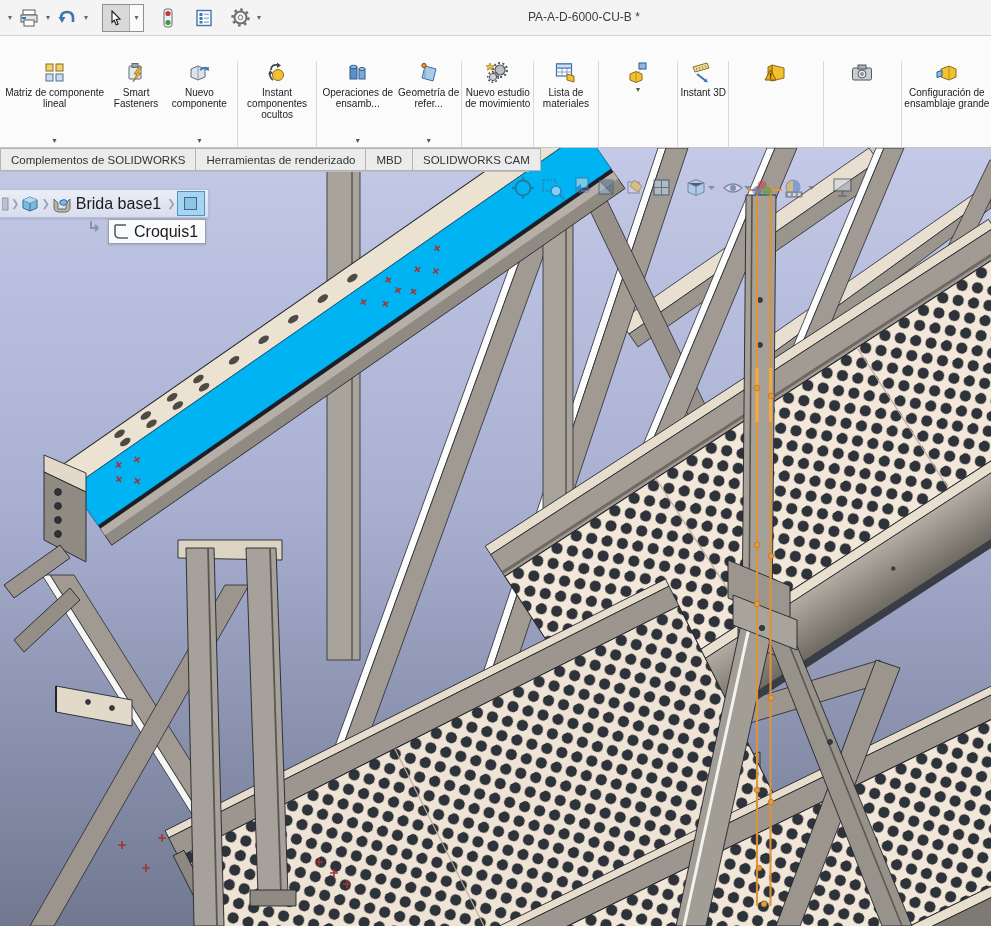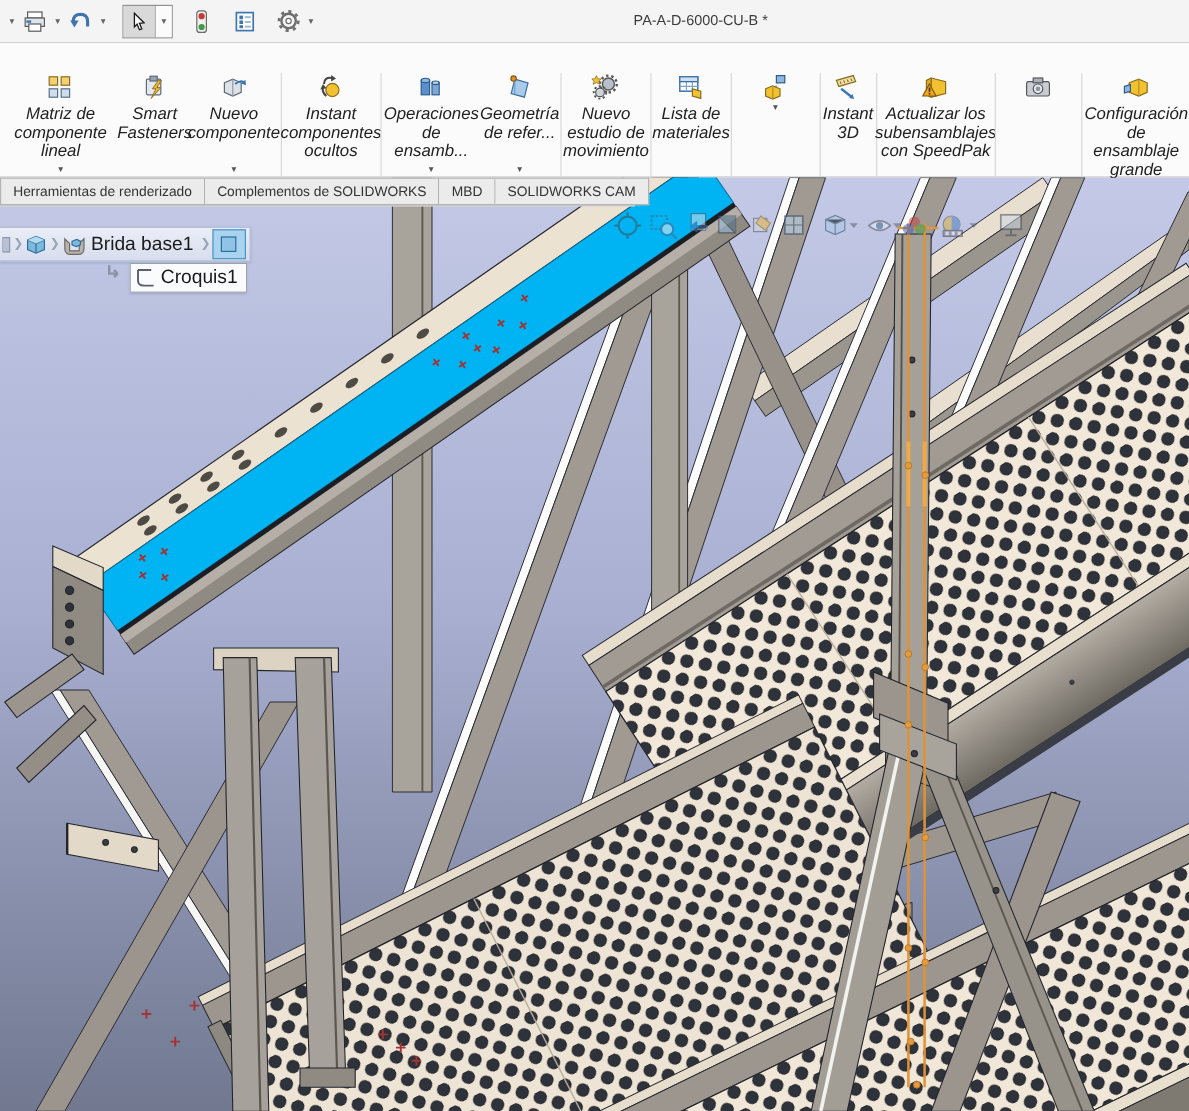--- a/index.html
+++ b/index.html
@@ -17,21 +17,21 @@
   .pressedbtn{width:26px;background:#d9d9d9;display:flex;align-items:center;justify-content:center;border-right:1px solid #b5b5b5;}
   .pressedcaret{width:13px;display:flex;align-items:center;justify-content:center;background:#fbfbfb;}
   .doc-title{position:absolute;left:528px;top:10px;font-size:12px;color:#3c3c3c;}
 
   
   .ribbon{position:absolute;left:0;top:36px;width:991px;height:112px;background:#fbfbfb;
           border-bottom:1px solid #c6c6c6;display:flex;align-items:flex-end;box-sizing:border-box;}
   .rbtn{height:88px;display:flex;flex-direction:column;align-items:center;padding:1px 1px 2px 1px;box-sizing:border-box;cursor:default;}
   .ricon{flex:0 0 auto;margin-top:1px;}
   .rlabel{flex:1 1 auto;display:flex;align-items:flex-start;justify-content:center;text-align:center;
-          font-size:14px;line-height:1.12;color:#222;padding-top:2px;font-style:italic;}
+          font-size:10px;line-height:1.12;color:#222;padding-top:2px;}
   .rcaret{height:9px;font-size:8px;color:#555;line-height:9px;}
   .rsep{width:1px;height:86px;background:#d8d8d8;margin:0 1px;align-self:flex-end;}
 
   
   .tabstrip{position:absolute;left:0;top:148px;width:529px;height:24px;background:#f3f3f3;
             display:flex;align-items:stretch;border-bottom:1px solid #bdbdbd;box-sizing:border-box;z-index:5;}
   .tab{display:flex;align-items:center;justify-content:center;font-size:11.5px;color:#333;
        background:#ebebeb;border:1px solid #b3b3b3;border-left:none;padding:0 10px;box-sizing:border-box;white-space:nowrap;}
   .tab:first-child{border-left:1px solid #b3b3b3;}
 
@@ -242,21 +242,20 @@
   <div class="rsep"></div>
 
   <div class="rbtn" style="width:96px">
     <svg class="ricon" width="24" height="24" viewBox="0 0 24 24">
       <path d="M8 4 L20 7 L20 17 L8 20 Z" fill="#f2c12f" stroke="#8a6d1f"></path>
       <path d="M8 4 L8 20 M8 4 L4 6 L4 18 L8 20" fill="#e0ab22" stroke="#8a6d1f"></path>
       <path d="M6.5 9 L12 19 L1 19 Z" fill="#f4a71b" stroke="#7c5a10"></path>
       <rect x="5.9" y="12" width="1.4" height="3.6" fill="#4a3505"></rect>
         <rect x="5.9" y="16.4" width="1.4" height="1.4" fill="#4a3505"></rect>
     </svg>
-    <div class="rlabel">Actualizar los subensamblajes con SpeedPak</div>
     <div class="rcaret"> </div>
   </div>
 
   <div class="rsep"></div>
 
   <div class="rbtn" style="width:78px">
     <svg class="ricon" width="24" height="24" viewBox="0 0 24 24">
       <rect x="2.5" y="7" width="19" height="12" rx="1.5" fill="#c8cdd4" stroke="#55575c"></rect>
       <rect x="8" y="4" width="8" height="4" fill="#aab0b8" stroke="#55575c"></rect>
       <circle cx="12" cy="13" r="4" fill="#e8ebef" stroke="#55575c"></circle>
@@ -535,22 +534,22 @@
       <path d="M808,186 h7 l-3.5,4 Z" fill="#5a6270"></path>
     </g>
     <g>
       <rect x="834" y="179" width="17" height="12" fill="#cdd6e4" stroke="#444a55" stroke-width="1.4"></rect>
       <path d="M842.5,191 v4 M838,196 h9" stroke="#444a55" stroke-width="1.6"></path>
     </g>
   </g>
 </svg>
 
 <div class="tabstrip">
+  <div class="tab">Complementos de SOLIDWORKS</div>
   <div class="tab">Herramientas de renderizado</div>
-  <div class="tab">Complementos de SOLIDWORKS</div>
   <div class="tab">MBD</div>
   <div class="tab">SOLIDWORKS CAM</div>
 </div>
 
 <div class="crumbs">
   <svg width="8" height="18" viewBox="0 0 8 18">
     <rect x="0" y="3" width="6" height="12" fill="#b9c2d4" stroke="#8d96aa"></rect>
   </svg>
   <span class="chev">❯</span>
   <svg width="20" height="20" viewBox="0 0 20 20">

